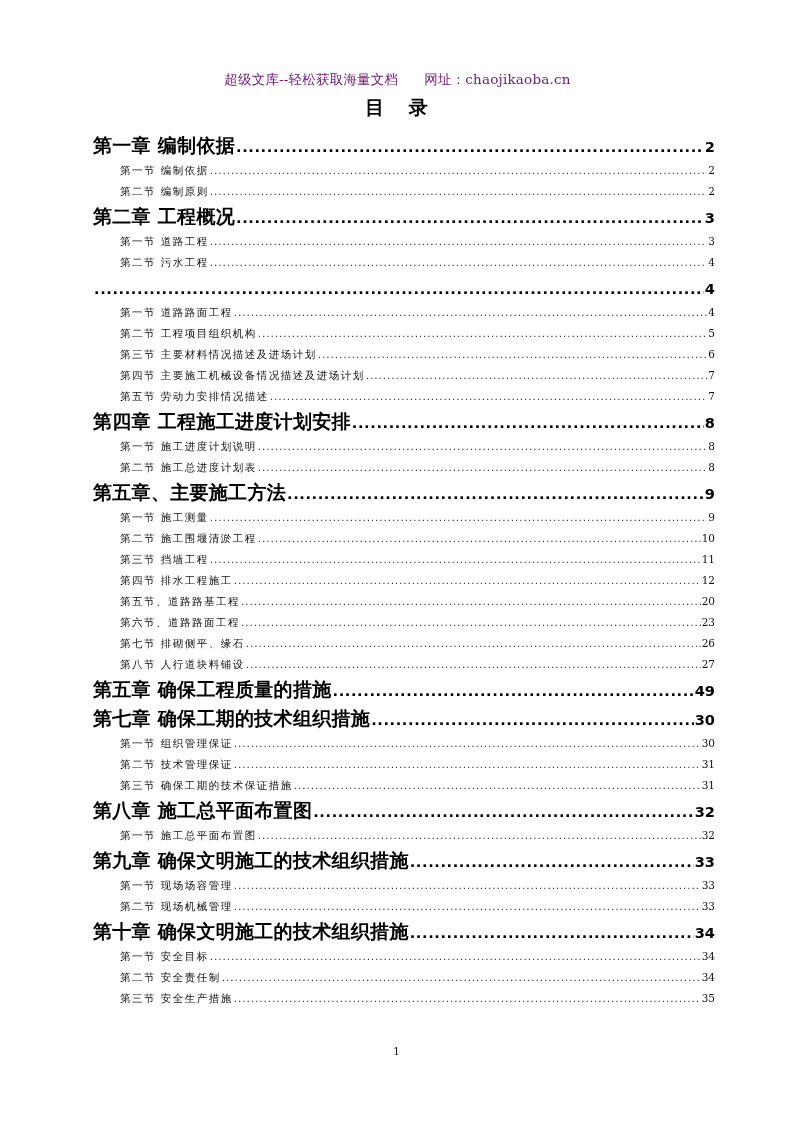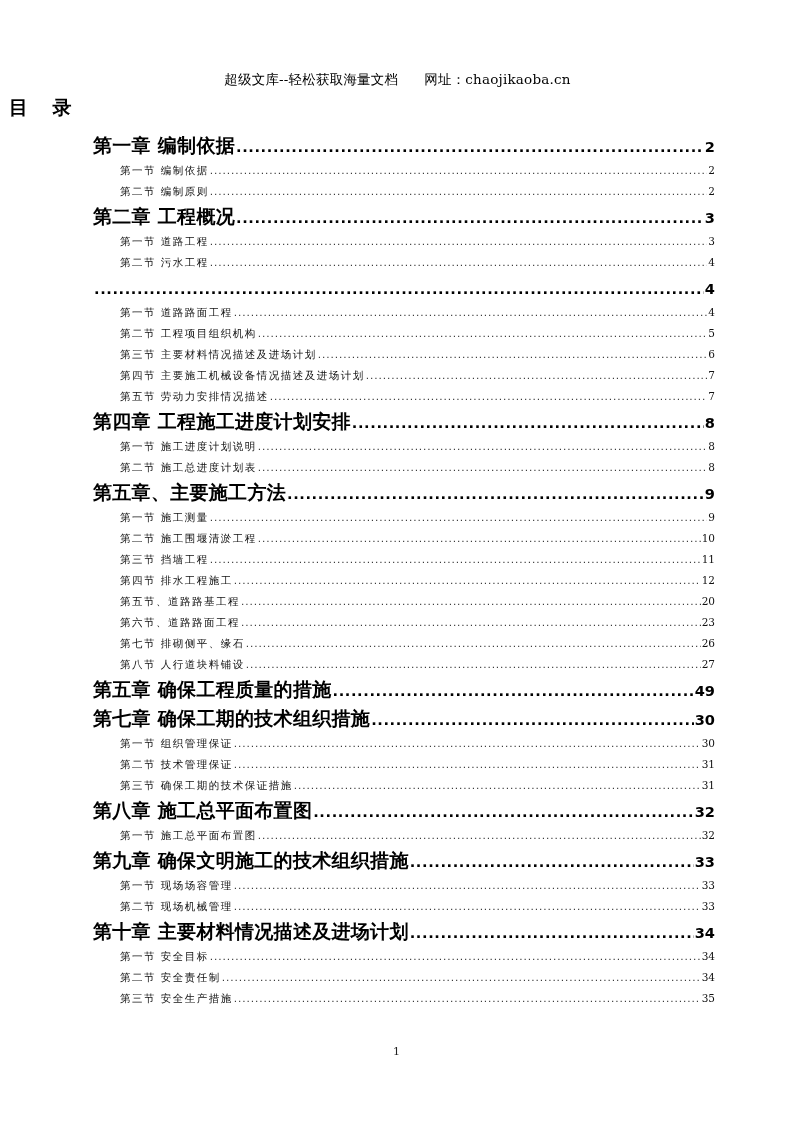--- a/index.html
+++ b/index.html
@@ -26,33 +26,34 @@
   
   .doc-header {
     position: absolute;
     left: 0;
     top: 55px;
     width: 777px;
     text-align: center;
     font-family: "DejaVu Serif", "Liberation Serif", serif;
     font-size: 13.5px;
     letter-spacing: 0.2px;
-    color: #000000;
+    color: #701a75;
     white-space: pre;
   }
   .doc-header .site-name { }
   .doc-header .gap { display: inline-block; width: 26px; }
   .doc-header .url-label { }
 
   
   .toc-title {
     position: absolute;
     left: 0;
     top: 95px;
     width: 793px;
+    text-align: center;
     font-family: "DejaVu Sans", "Liberation Sans", sans-serif;
     font-size: 19px;
     font-weight: bold;
     letter-spacing: 9px;
     text-indent: 9px;
     color: #000;
   }
 
   
   .toc {
@@ -328,21 +329,21 @@
         <span class="label">第一节 现场场容管理</span>
         <span class="leader">...................................................................................................................................................................................</span>
         <span class="pageno">33</span>
       </div>
       <div class="toc-row lvl2">
         <span class="label">第二节 现场机械管理</span>
         <span class="leader">...................................................................................................................................................................................</span>
         <span class="pageno">33</span>
       </div>
       <div class="toc-row lvl1">
-        <span class="label">第十章  主要材料情况描述及进场计划</span>
+        <span class="label">第十章  确保文明施工的技术组织措施</span>
         <span class="leader">...................................................................................................................................................................................</span>
         <span class="pageno">34</span>
       </div>
       <div class="toc-row lvl2">
         <span class="label">第一节 安全目标</span>
         <span class="leader">...................................................................................................................................................................................</span>
         <span class="pageno">34</span>
       </div>
       <div class="toc-row lvl2">
         <span class="label">第二节 安全责任制</span>

